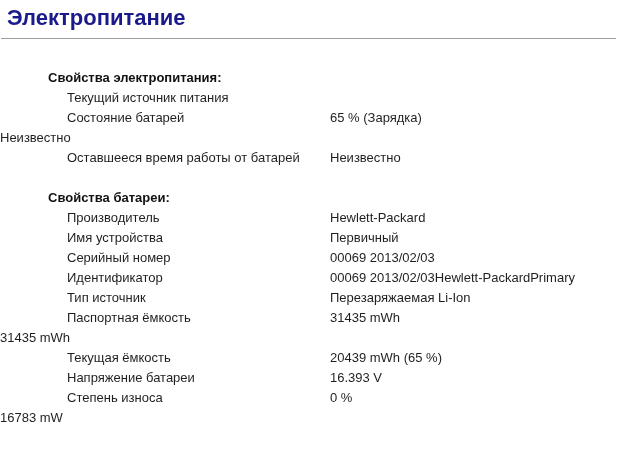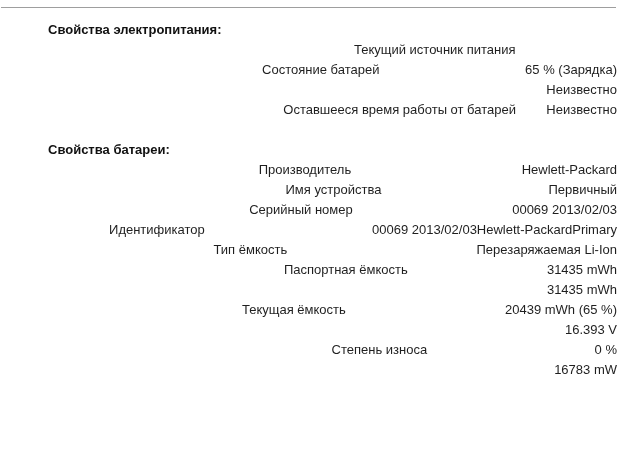--- a/index.html
+++ b/index.html
@@ -24,53 +24,53 @@
     margin: 5px 0 0 7px;
     letter-spacing: 0px;
   }
   .rule {
     height: 0;
     border: none;
     border-top: 1px solid #9e9e9e;
     margin: 7px 1px 0 1px;
   }
   .report {
-    margin-top: 12px;
+    margin-top: 29px;
   }
   .section-heading {
     font-weight: bold;
     color: #111111;
     padding-left: 48px;
     line-height: 20px;
     white-space: nowrap;
   }
   .row {
     display: flex;
     line-height: 20px;
     white-space: nowrap;
-    justify-content: flex-end;
   }
   .row .label {
     margin-left: 67px;
     width: 263px;
     flex: 0 0 auto;
     overflow: hidden;
   }
   .row .value {
     flex: 0 0 auto;
   }
   .section-spacer {
     height: 20px;
   }
 </style>
 </head>
 <body>
 
 <div class="page">
 
+  <h1 class="title">Электропитание</h1>
   <div class="rule"></div>
 
   <div class="report">
 
     <div class="section">
       <div class="section-heading">Свойства электропитания:</div>
 
       <div class="row">
         <div class="label">Текущий источник питания</div>
       </div>
@@ -102,35 +102,36 @@
       </div>
       <div class="row">
         <div class="label">Серийный номер</div>
         <div class="value">00069 2013/02/03</div>
       </div>
       <div class="row">
         <div class="label">Идентификатор</div>
         <div class="value">00069 2013/02/03Hewlett-PackardPrimary</div>
       </div>
       <div class="row">
-        <div class="label">Тип ёмкость</div>
+        <div class="label">Тип источник</div>
         <div class="value">Перезаряжаемая Li-Ion</div>
       </div>
       <div class="row">
         <div class="label">Паспортная ёмкость</div>
         <div class="value">31435 mWh</div>
       </div>
       <div class="row">
         <div class="value">31435 mWh</div>
       </div>
       <div class="row">
         <div class="label">Текущая ёмкость</div>
         <div class="value">20439 mWh (65 %)</div>
       </div>
       <div class="row">
+        <div class="label">Напряжение батареи</div>
         <div class="value">16.393 V</div>
       </div>
       <div class="row">
         <div class="label">Степень износа</div>
         <div class="value">0 %</div>
       </div>
       <div class="row">
         <div class="value">16783 mW</div>
       </div>
     </div>

